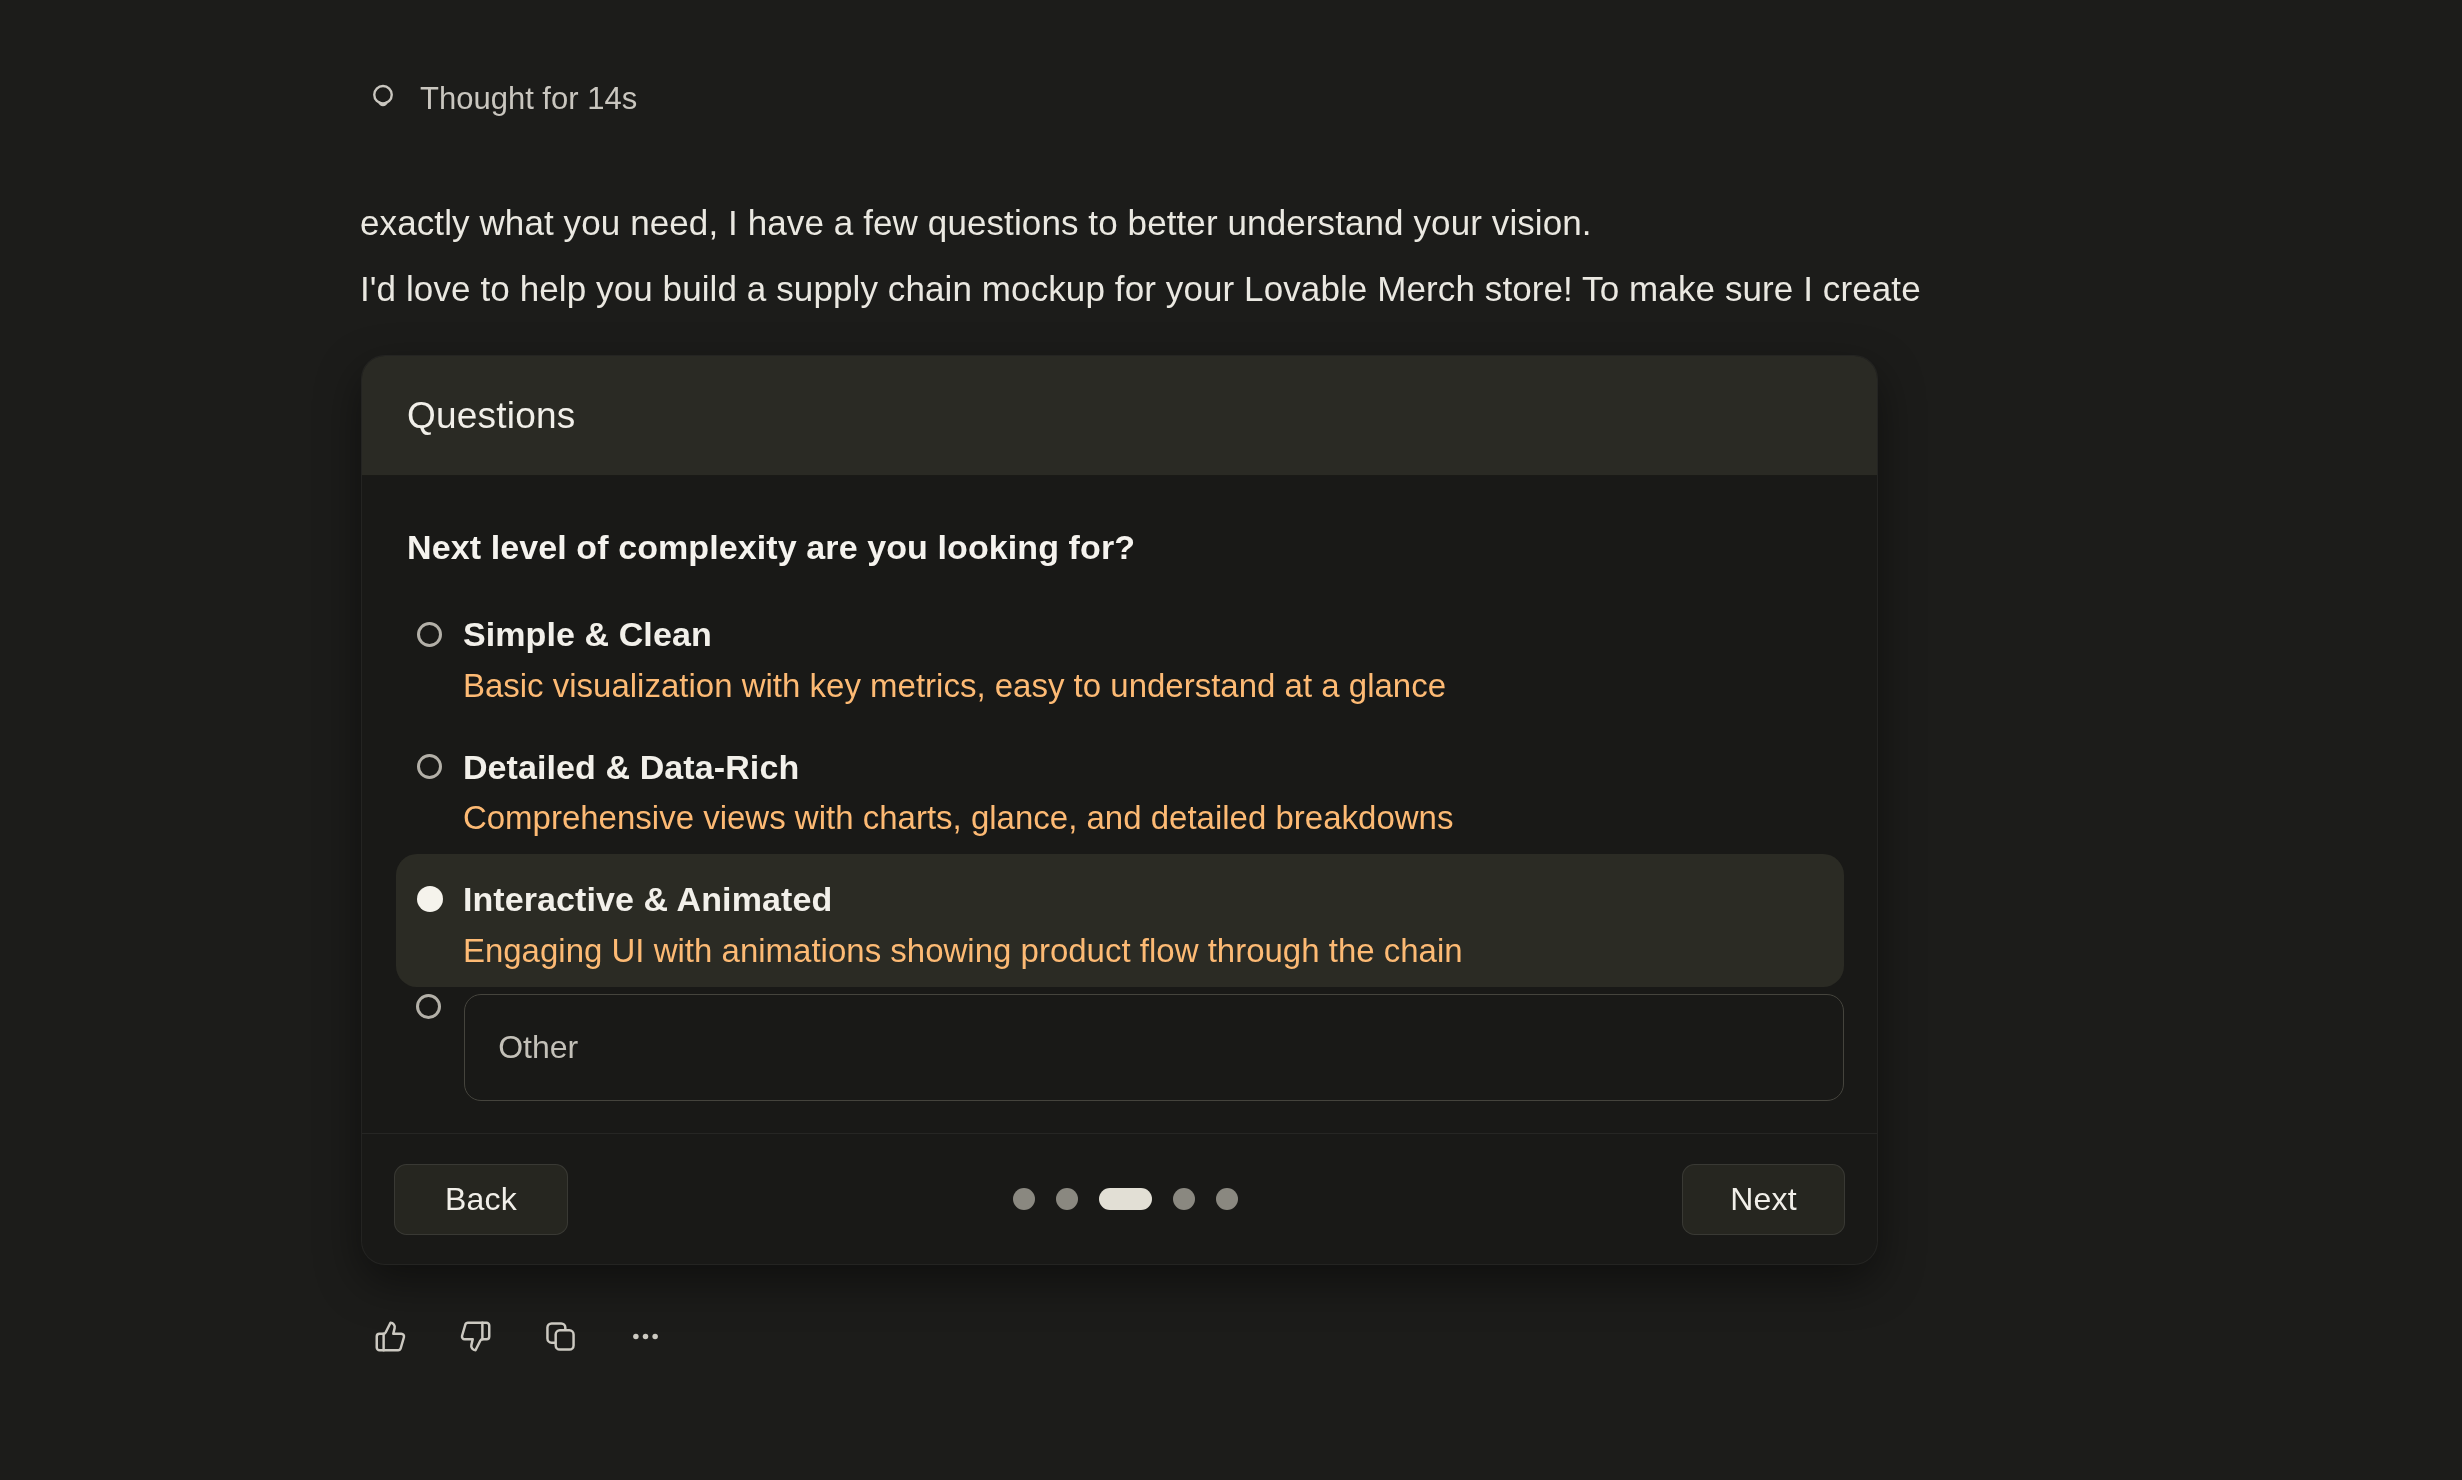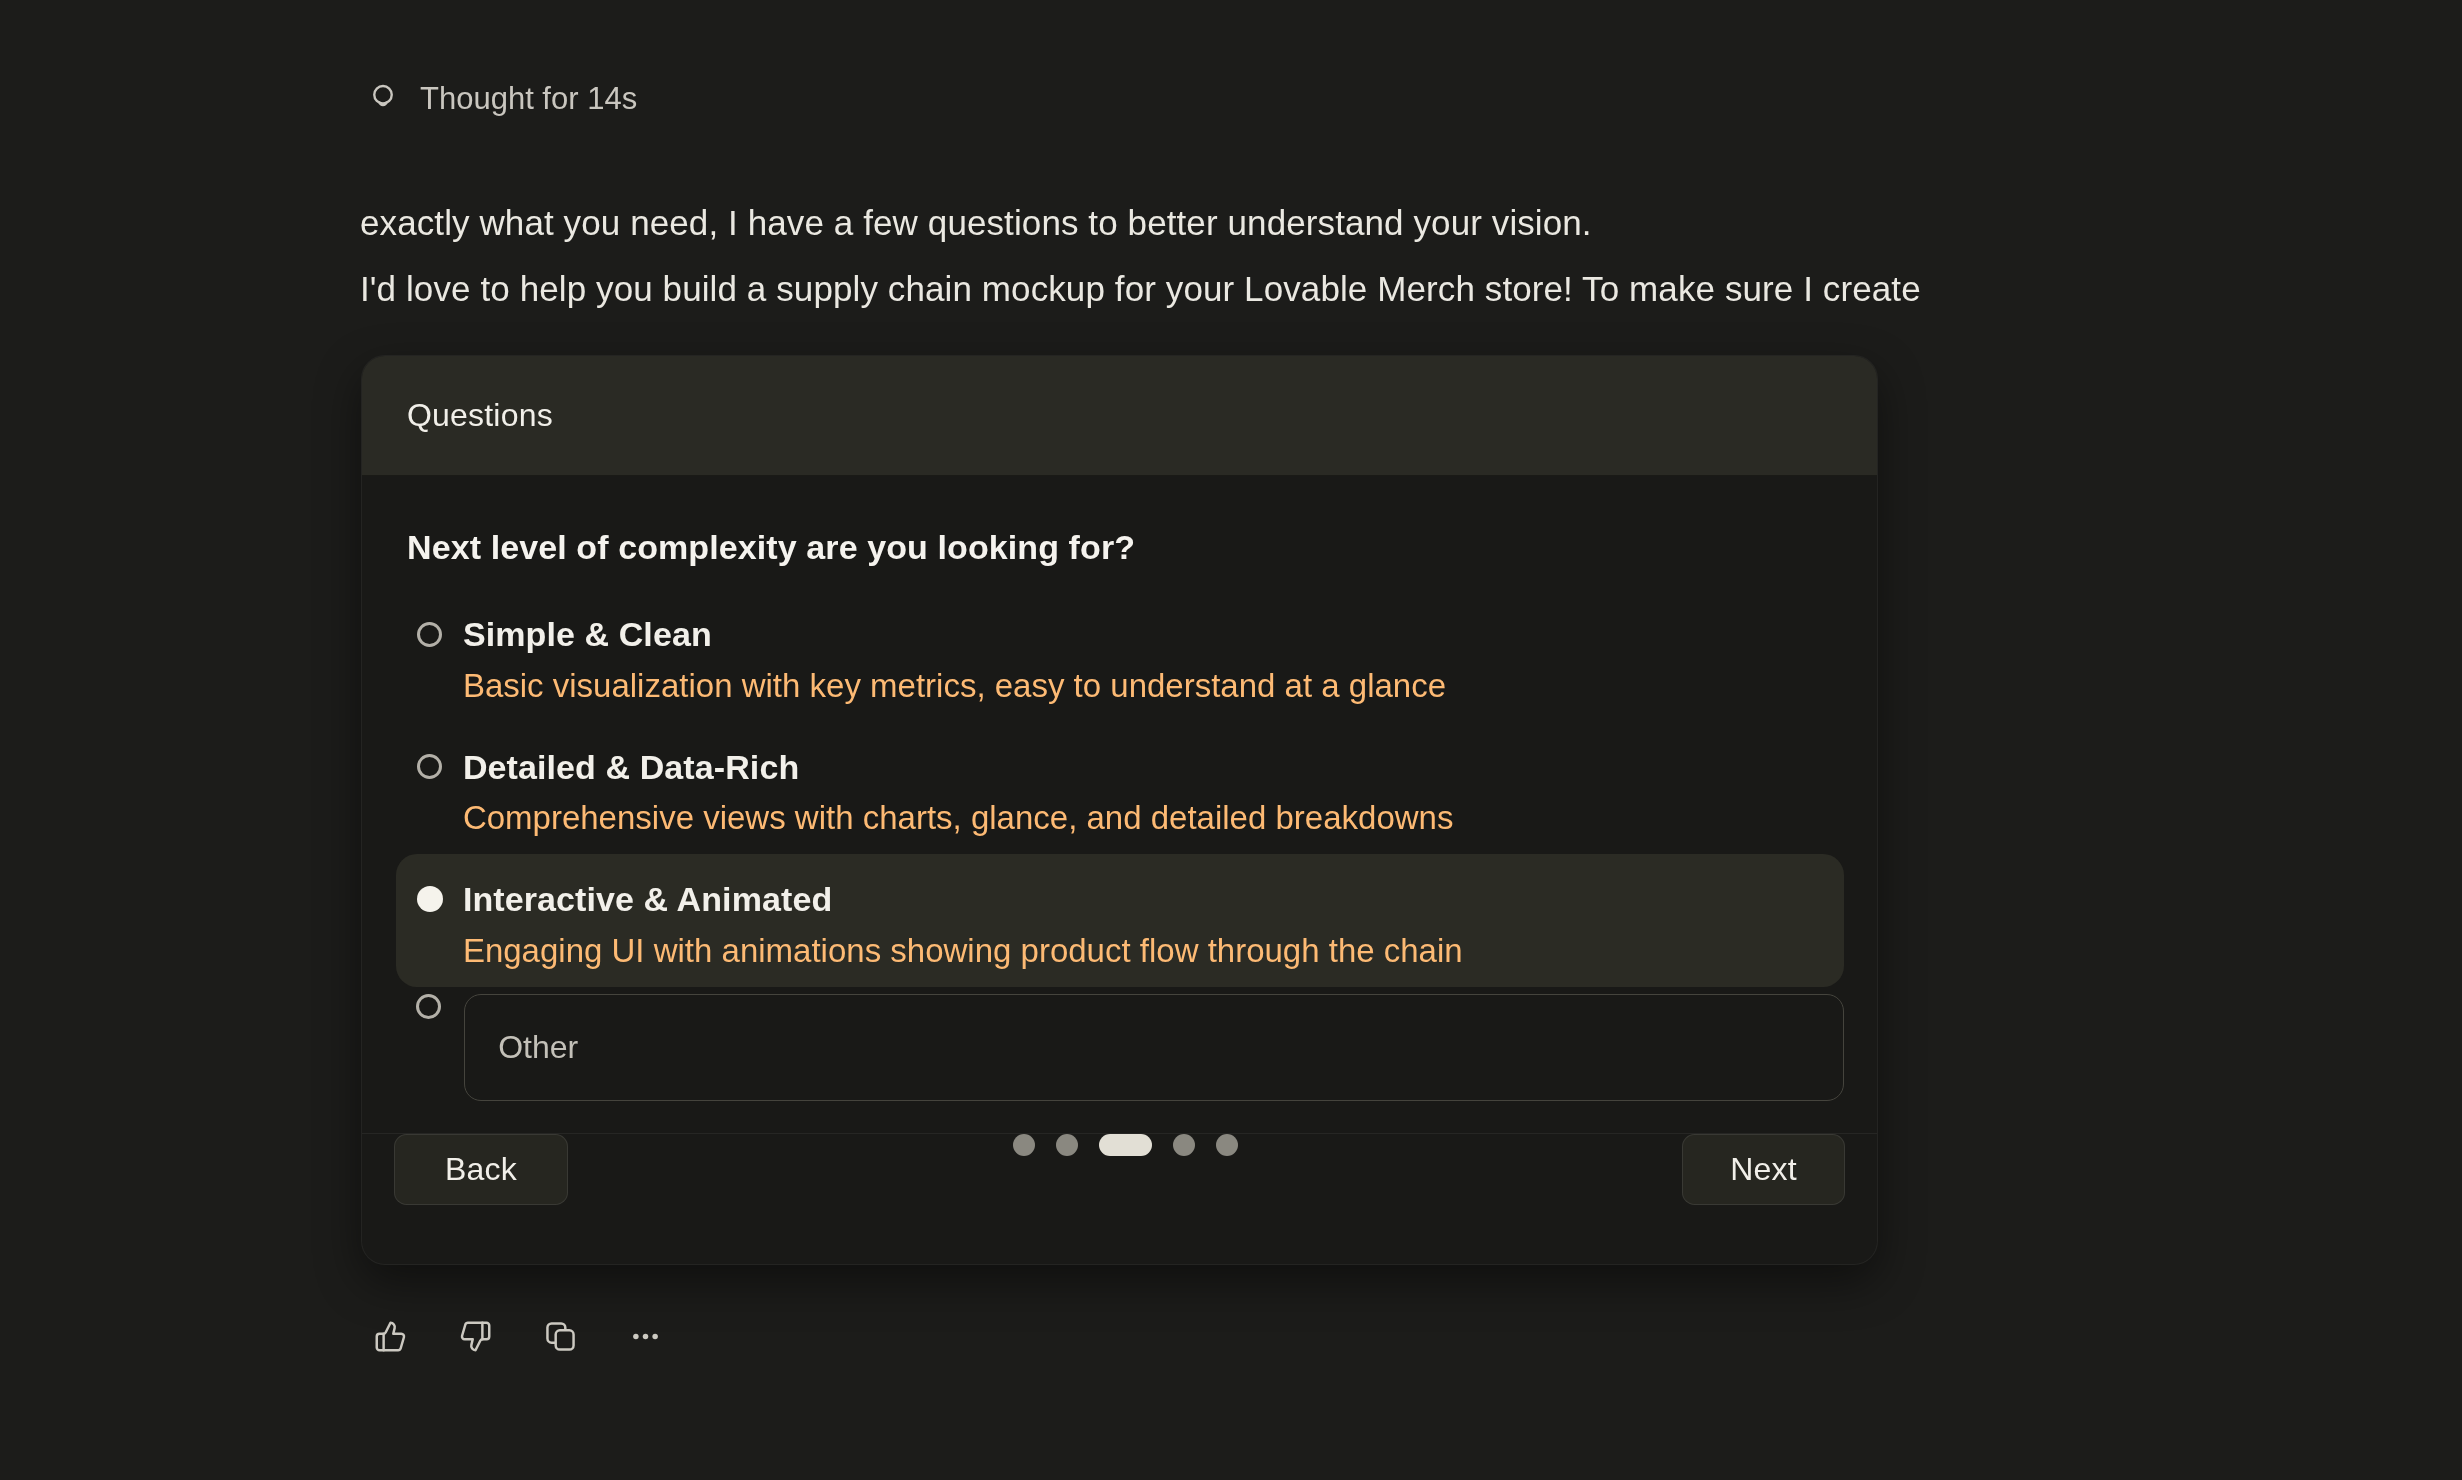--- a/index.html
+++ b/index.html
@@ -35,21 +35,21 @@
     box-shadow:0 17px 46px rgba(0,0,0,0.45);
     display:flex; flex-direction:column;
   }
   .card-header {
     flex:0 0 120px; box-sizing:border-box;
     background:#2a2a24;
     border-radius:23px 23px 0 0;
     border-bottom:1.1px solid rgba(0,0,0,0.38);
     display:flex; align-items:center;
     padding:0 45px;
-    font-size:32px; font-weight:400; color:#f1efe9; letter-spacing:0.2px;
+    font-size:37px; font-weight:400; color:#f1efe9; letter-spacing:0.2px;
   }
   .card-body { flex:1 1 auto; padding:0 45px; box-sizing:border-box; }
 
   .question {
     margin-top:51px;
     font-size:34px; font-weight:700; color:#f5f3ee; line-height:40px;
     letter-spacing:0.1px;
   }
 
   .options { margin:22px -11.5px 0 -11.5px; }
@@ -78,21 +78,21 @@
     border:1.7px solid #45443d; border-radius:17px;
     padding:0 33px;
     font-family:inherit; font-size:32px; color:#e8e6df;
     outline:none;
   }
   .other-input::placeholder { color:#c3c0b8; }
 
   .card-footer {
     flex:0 0 131px; box-sizing:border-box;
     border-top:1.1px solid rgba(255,255,255,0.06);
-    display:flex; align-items:flex-start;
+    display:flex; align-items:center;
     padding:0 32px;
   }
   .btn {
     box-sizing:border-box; height:71px; min-width:174px;
     display:flex; align-items:center; justify-content:center;
     background:#262620;
     border:1.1px solid rgba(255,255,255,0.09);
     border-radius:12.6px;
     color:#f1efe9; font-size:32px; font-weight:500; letter-spacing:0.2px;
     cursor:pointer;

